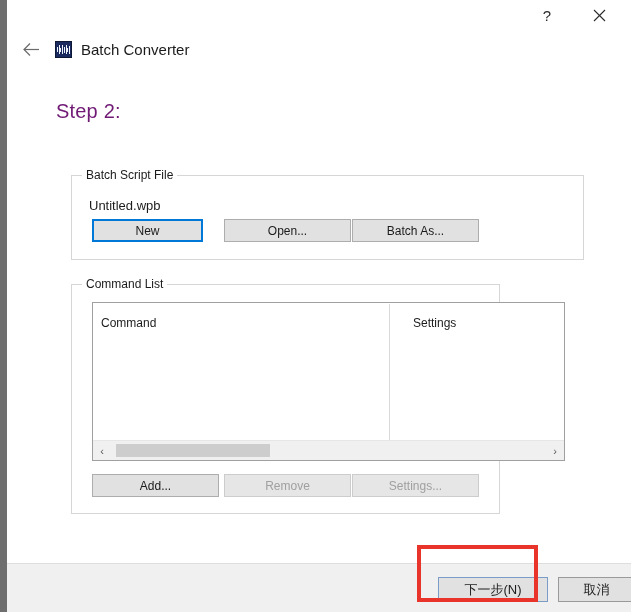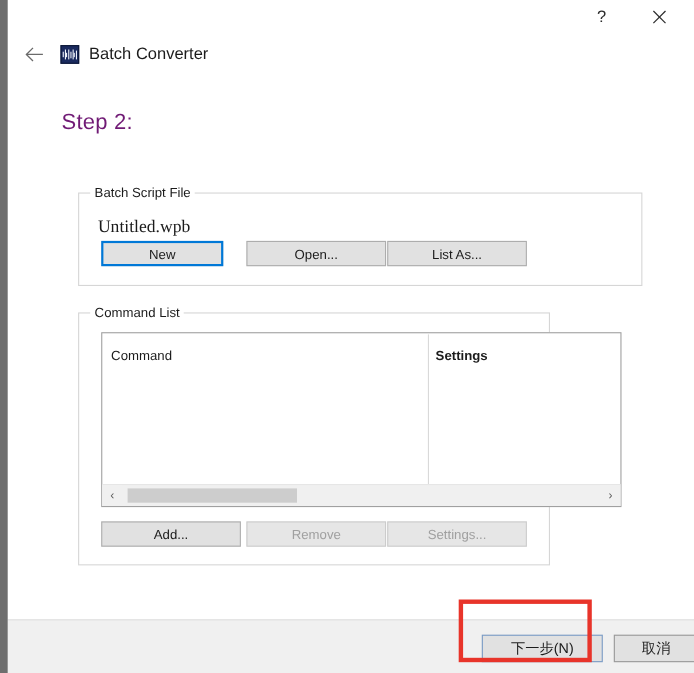--- a/index.html
+++ b/index.html
@@ -148,23 +148,22 @@
     color: #1b1b1b;
   }
 
   #group-batch-script { left: 64px; top: 175px; width: 513px; height: 85px; }
   #group-command-list { left: 64px; top: 284px; width: 429px; height: 230px; }
 
   #script-file-name {
     position: absolute;
     left: 17px;
     top: 22px;
-    font-size: 16px;
-    color: #1b1b1b;
-    font-family: Liberation Serif, serif;
+    font-size: 13px;
+    color: #1b1b1b;
   }
 
   
   .btn {
     position: absolute;
     box-sizing: border-box;
     background: #e1e1e1;
     border: 1px solid #adadad;
     font-family: "Liberation Sans", sans-serif;
     font-size: 12px;
@@ -210,21 +209,21 @@
     width: 100%;
     height: 138px;
   }
   .col-head {
     position: absolute;
     top: 13px;
     font-size: 12px;
     color: #1b1b1b;
   }
   #col-head-command  { left: 8px; }
-  #col-head-settings { left: 303px; font-weight: bold; }
+  #col-head-settings { left: 320px; }
   #col-divider {
     position: absolute;
     left: 296px;
     top: 1px;
     width: 1px;
     height: 136px;
     background: #d9d9d9;
   }
 
   
@@ -355,21 +354,21 @@
     <span class="group-title">Batch Script File</span>
     <div id="script-file-name">Untitled.wpb</div>
 
     <div class="btn focused" id="btn-new">
       <span>New</span>
     </div>
     <div class="btn" id="btn-open">
       <span>Open...</span>
     </div>
     <div class="btn" id="btn-save-as">
-      <span>List As...</span>
+      <span>Batch As...</span>
     </div>
   </div>
 
   <div class="group-box" id="group-command-list">
     <span class="group-title">Command List</span>
 
     <div id="command-listview">
       <div id="listview-header">
         <div id="col-divider"></div>
         <span class="col-head" id="col-head-command">Command</span>

